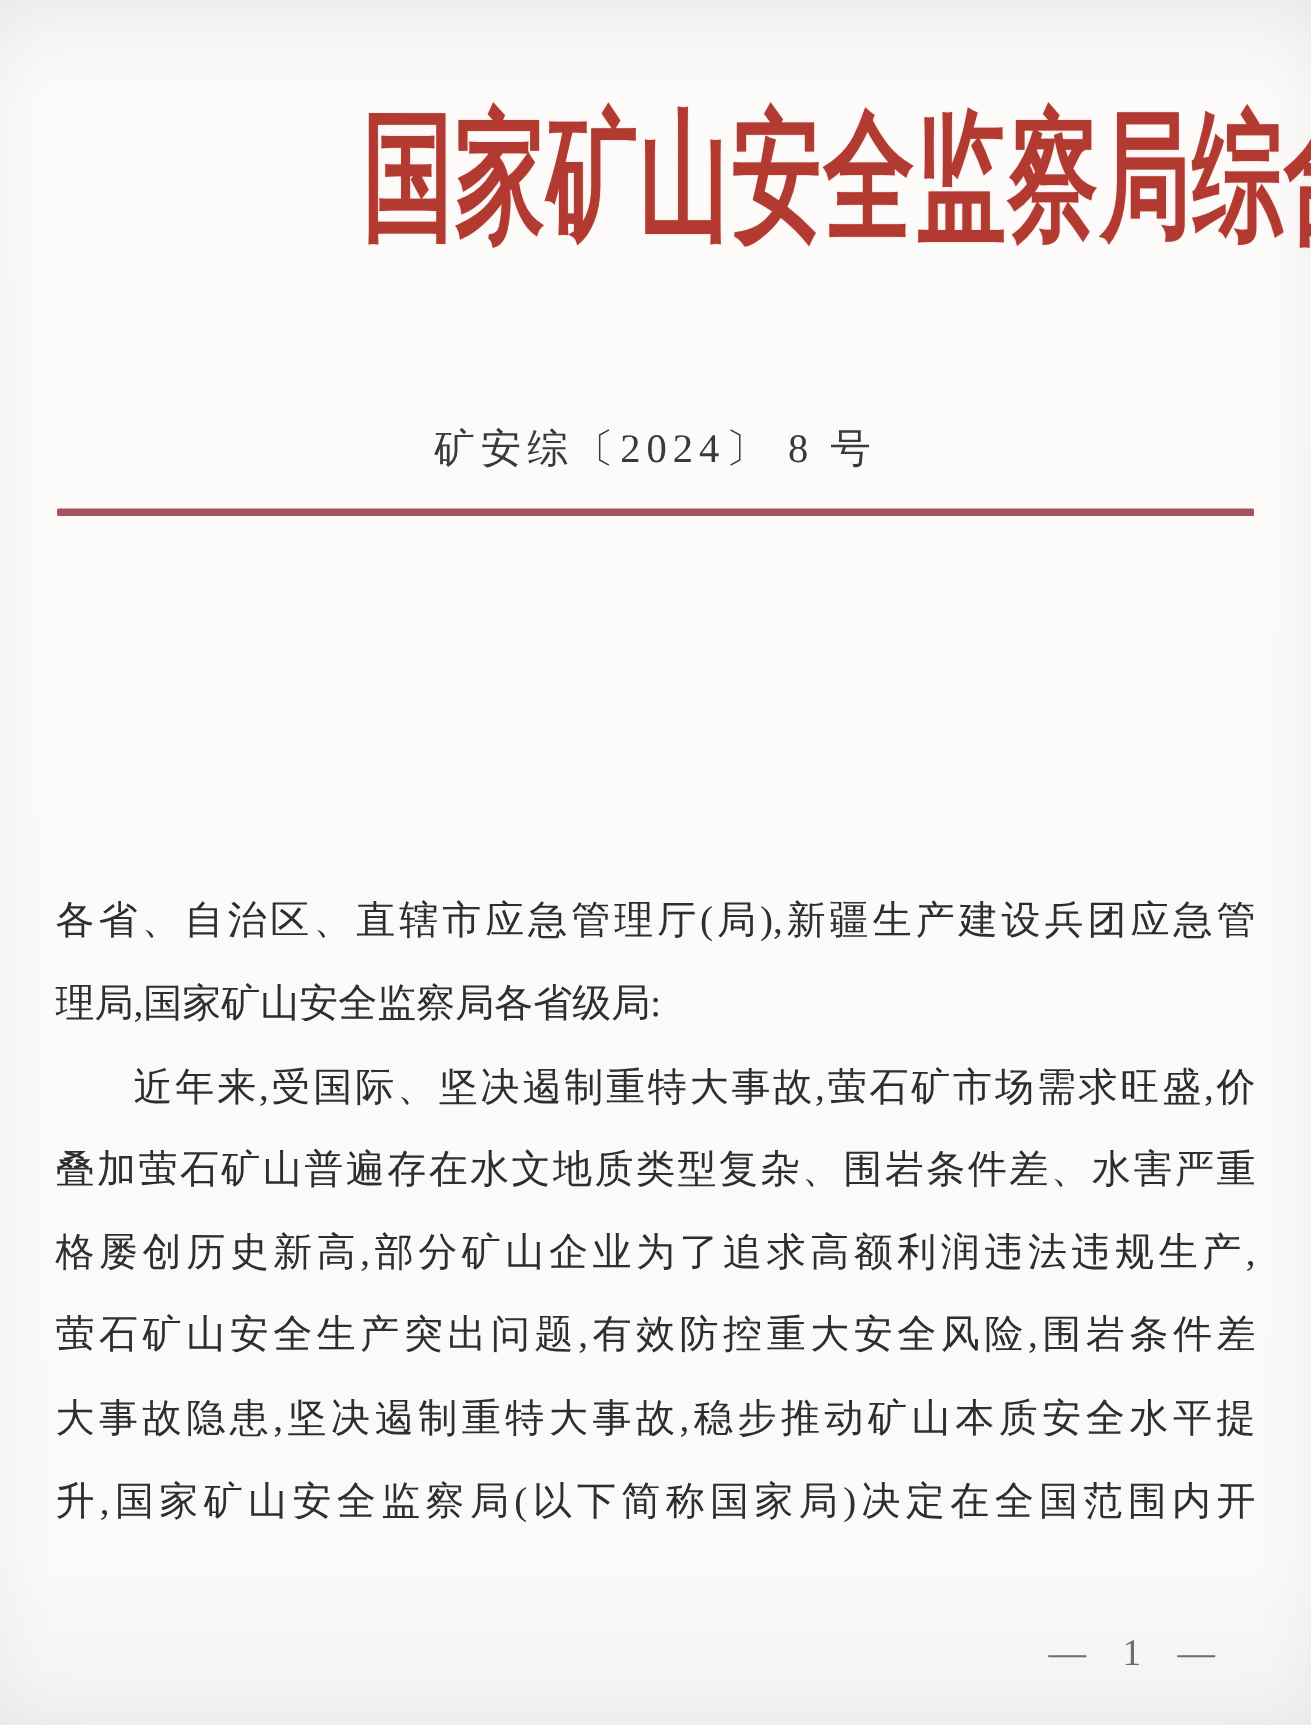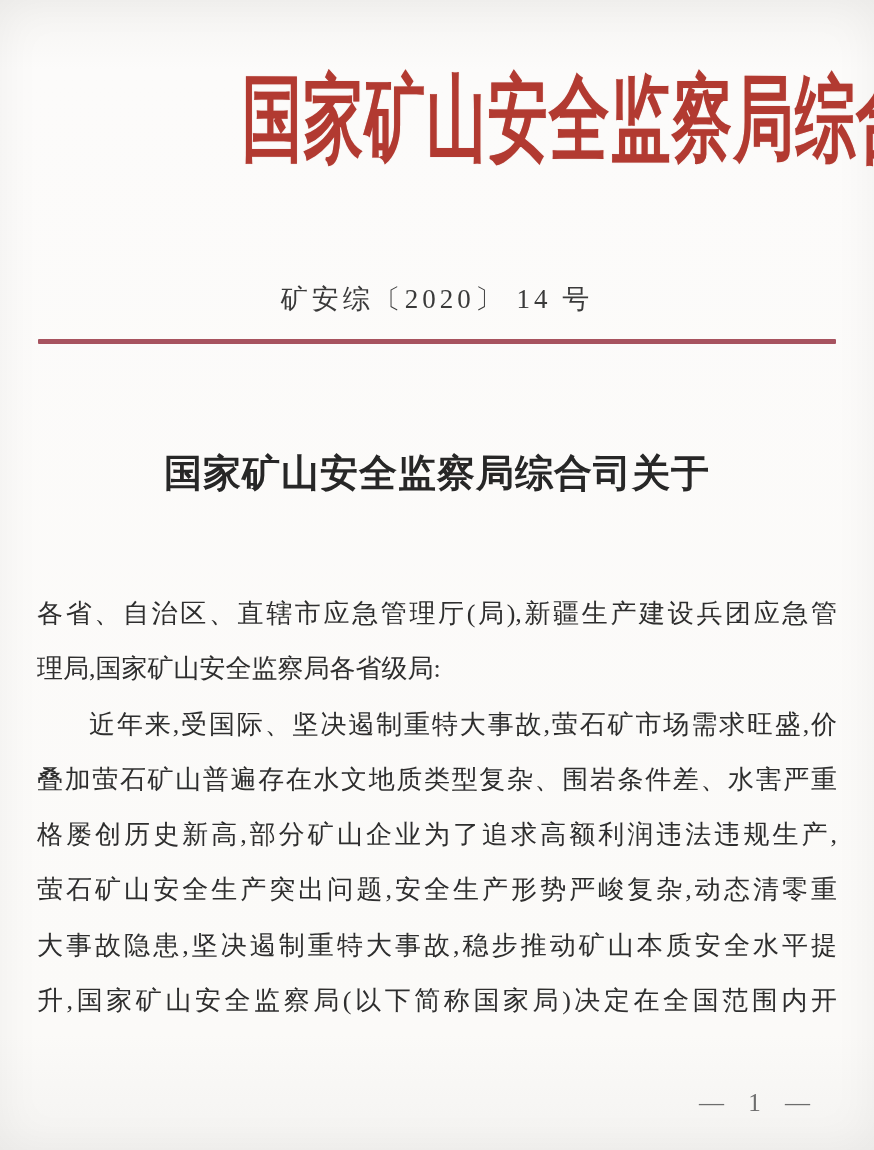--- a/index.html
+++ b/index.html
@@ -111,34 +111,33 @@
 </style>
 </head>
 <body>
 
 <div class="page">
 
   <div class="header">
     <span class="header-inner">国家矿山安全监察局综合司文件</span>
   </div>
 
-  <div class="doc-number">矿安综〔2020〕 14 号</div>
+  <div class="doc-number">矿安综〔2024〕 8 号</div>
 
   <div class="divider"></div>
 
   <div class="title">
-    <div>国家矿山安全监察局综合司关于</div>
   </div>
 
   <div class="body-text">
     <div class="body-line">各省、自治区、直辖市应急管理厅(局),新疆生产建设兵团应急管</div>
     <div class="body-line no-justify">理局,国家矿山安全监察局各省级局:</div>
     <div class="body-line indent">近年来,受国际、坚决遏制重特大事故,萤石矿市场需求旺盛,价</div>
     <div class="body-line">叠加萤石矿山普遍存在水文地质类型复杂、围岩条件差、水害严重</div>
     <div class="body-line">格屡创历史新高,部分矿山企业为了追求高额利润违法违规生产,</div>
-    <div class="body-line">萤石矿山安全生产突出问题,安全生产形势严峻复杂,动态清零重</div>
+    <div class="body-line">萤石矿山安全生产突出问题,有效防控重大安全风险,围岩条件差</div>
     <div class="body-line">大事故隐患,坚决遏制重特大事故,稳步推动矿山本质安全水平提</div>
     <div class="body-line">升,国家矿山安全监察局(以下简称国家局)决定在全国范围内开</div>
   </div>
 
   <div class="page-number">— 1 —</div>
 
 </div>
 
 </body></html>

